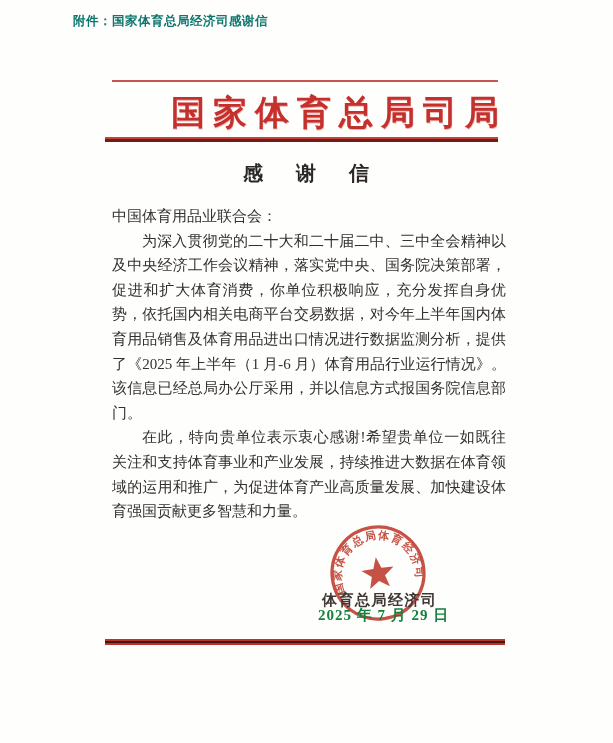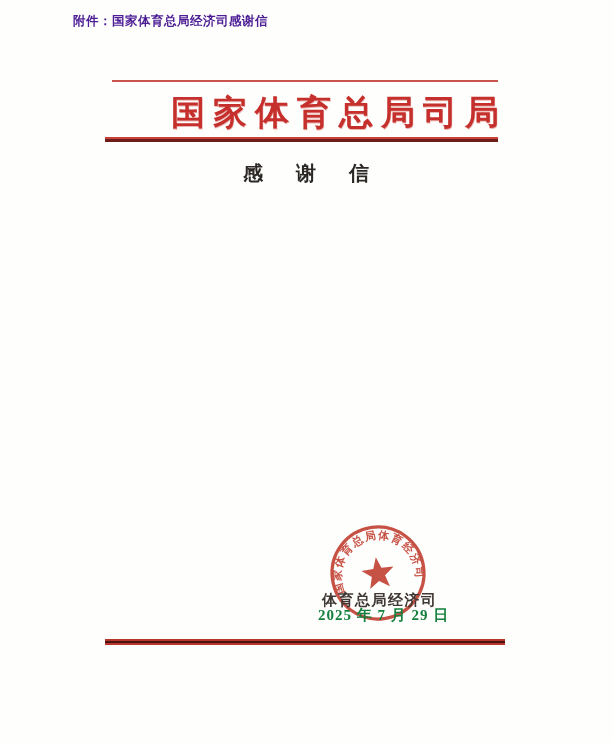--- a/index.html
+++ b/index.html
@@ -10,21 +10,21 @@
     background: #fefefd;
     font-family: "Liberation Serif", "DejaVu Serif", serif;
     overflow: hidden;
   }
   .attachment-label {
     position: absolute;
     left: 73px; top: 13px;
     font-family: "Liberation Sans", "DejaVu Sans", sans-serif;
     font-weight: bold;
     font-size: 12.5px;
-    color: #4c1d95;
+    color: #0f766e;
     letter-spacing: 0.5px;
   }
   .rule-thin {
     position: absolute;
     left: 112px; top: 80px;
     width: 386px; height: 2px;
     background: #c9564e;
   }
   .org-name {
     position: absolute;
@@ -108,20 +108,23 @@
 
 <div class="rule-thin"></div>
 
 <div class="org-name">国家体育总局司局</div>
 
 <div class="rule-double"></div>
 
 <div class="letter-title">感 谢 信</div>
 
 <div class="letter-body">
+  <p>中国体育用品业联合会：</p>
+  <p class="indent">为深入贯彻党的二十大和二十届二中、三中全会精神以及中央经济工作会议精神，落实党中央、国务院决策部署，促进和扩大体育消费，你单位积极响应，充分发挥自身优势，依托国内相关电商平台交易数据，对今年上半年国内体育用品销售及体育用品进出口情况进行数据监测分析，提供了《2025 年上半年（1 月-6 月）体育用品行业运行情况》。该信息已经总局办公厅采用，并以信息方式报国务院信息部门。</p>
+  <p class="indent">在此，特向贵单位表示衷心感谢!希望贵单位一如既往关注和支持体育事业和产业发展，持续推进大数据在体育领域的运用和推广，为促进体育产业高质量发展、加快建设体育强国贡献更多智慧和力量。</p>
 </div>
 
 <svg class="seal" viewBox="0 0 100 100" aria-hidden="true">
   <circle cx="50" cy="50" r="46" fill="none" stroke="#c0392b" stroke-width="3.2"></circle>
   <polygon fill="#c0392b" points="50,34 54.1,45.3 66.2,45.8 56.7,53.2 60,64.8 50,58 40,64.8 43.3,53.2 33.8,45.8 45.9,45.3"></polygon>
   <path id="seal-arc" d="M 15,67 A 37.5,37.5 0 1 1 85,67" fill="none"></path>
   <text font-size="11" font-weight="bold" fill="#c0392b" font-family="Liberation Serif, DejaVu Serif, serif" letter-spacing="1.5">
     <textPath href="#seal-arc" startOffset="2">国家体育总局体育经济司</textPath>
   </text>
 </svg>

